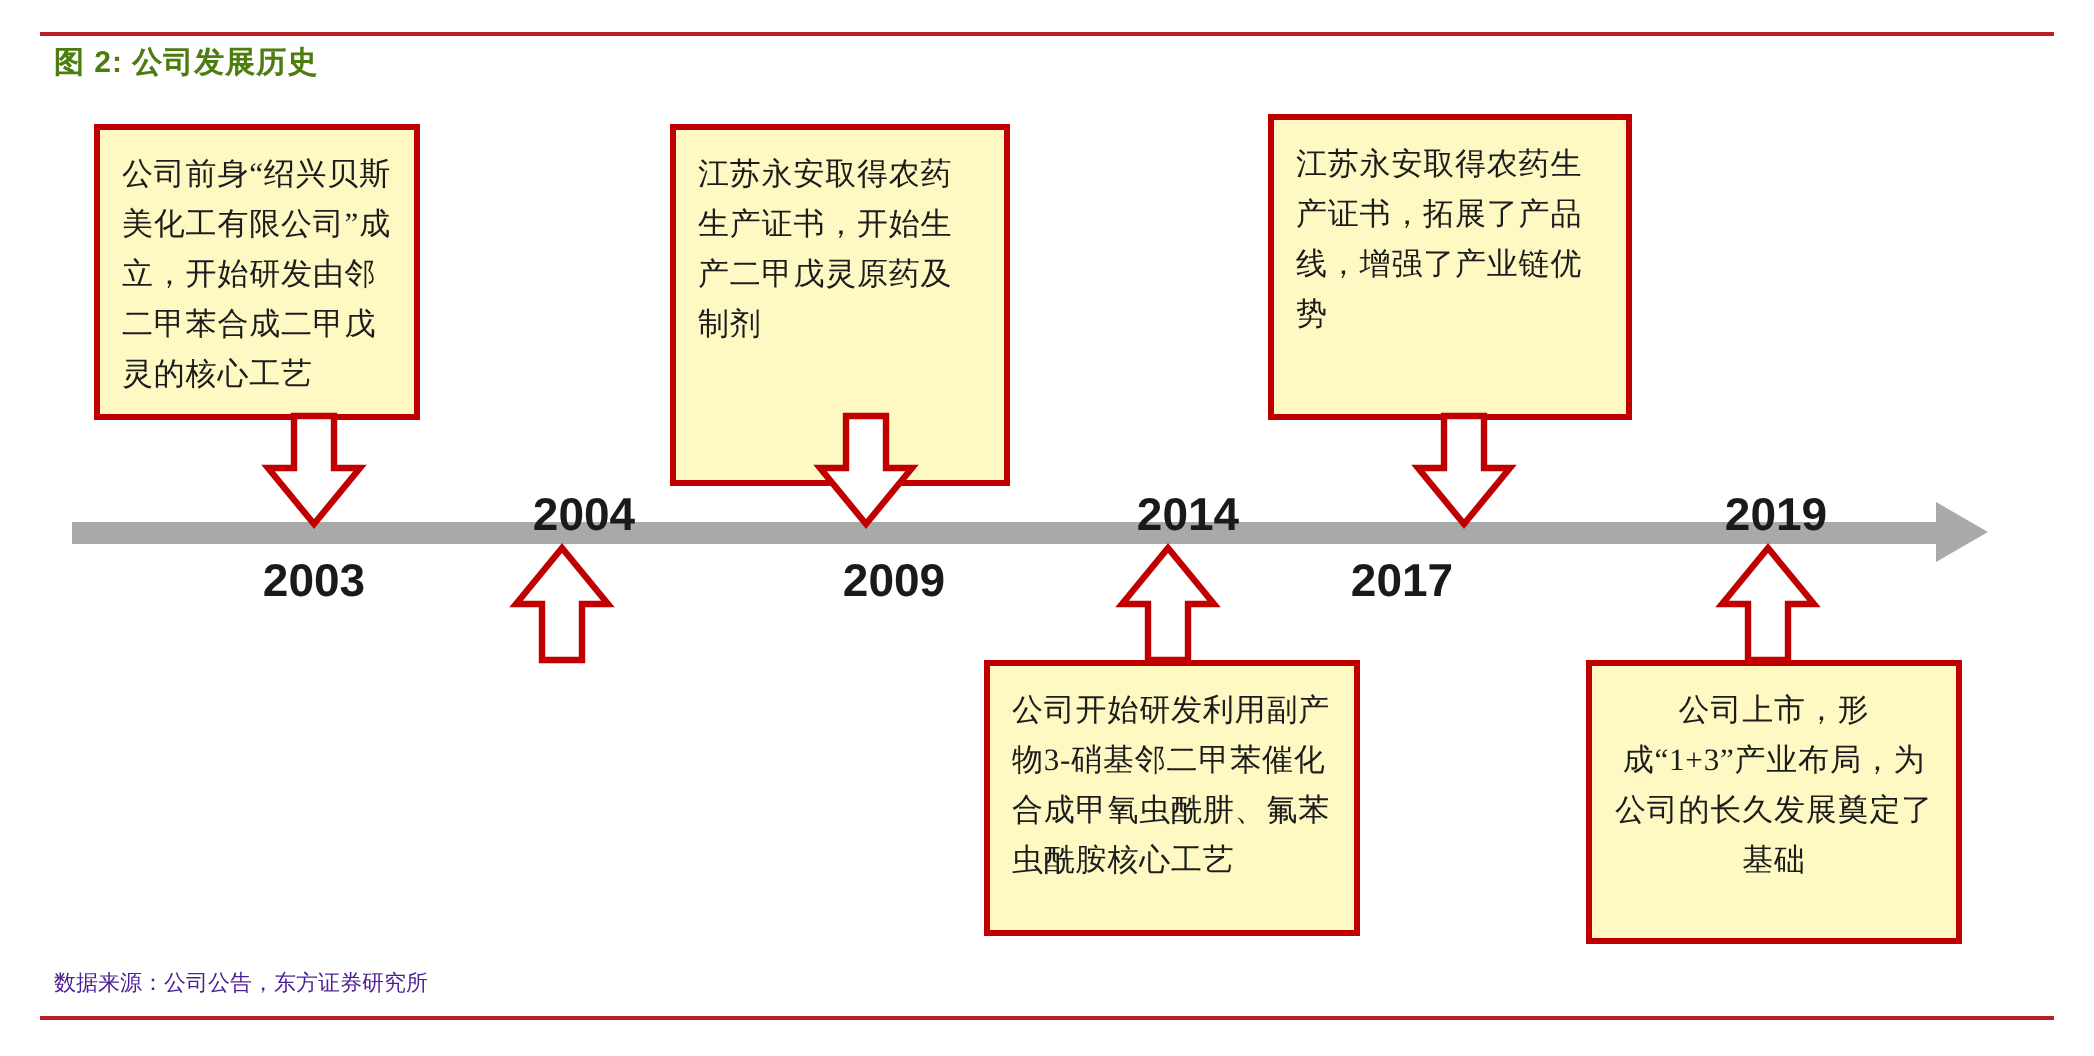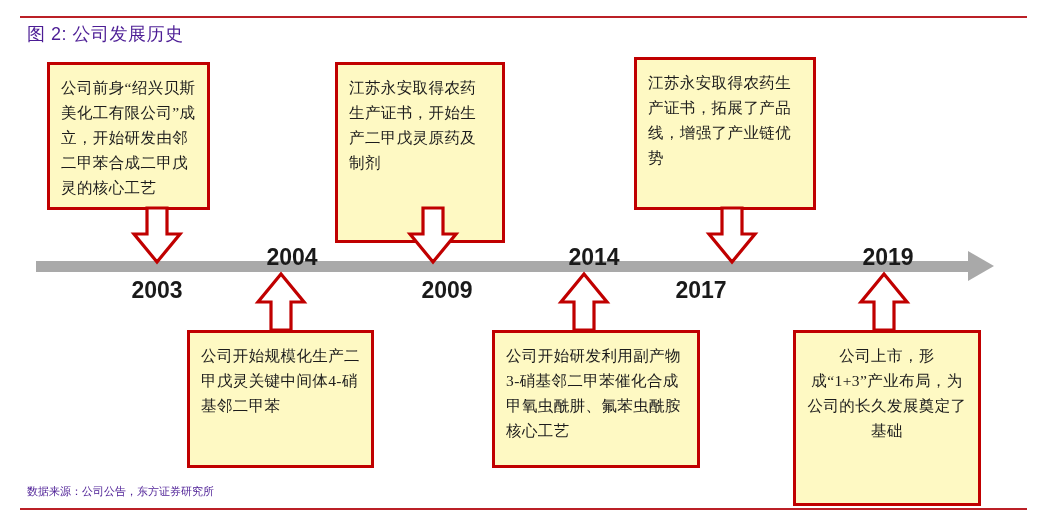--- a/index.html
+++ b/index.html
@@ -28,23 +28,23 @@
     background: #bb2026;
   }
   .rule.top    { top: 16px; }
   .rule.bottom { top: 508px; }
 
   
   #fig-title {
     position: absolute;
     left: 27px;
     top: 22px;
-    font-size: 18px;
-    font-weight: normal;
-    color: #4c1d95;
+    font-size: 15px;
+    font-weight: bold;
+    color: #4d7c0f;
     letter-spacing: 0.5px;
     white-space: nowrap;
   }
 
   
   #fig-source {
     position: absolute;
     left: 27px;
     top: 484px;
     font-size: 11px;
@@ -139,34 +139,33 @@
     </svg>
   </div>
 
   <div class="callout" style="left:634px; top:57px; width:182px; height:153px;">江苏永安取得农药生产证书，拓展了产品线，增强了产业链优势</div>
   <div class="connector" style="left:703px; top:208px;">
     <svg width="58" height="58" viewBox="0 0 58 58">
       <polygon points="19,0 39,0 39,26 52,26 29,54 6,26 19,26" fill="#ffffff" stroke="#c00000" stroke-width="3.2" stroke-linejoin="miter"></polygon>
     </svg>
   </div>
 
-  <div class="callout" style="left:187px; top:330px; width:187px; height:138px;">公司开始规模化生产二甲戊灵关键中间体4-硝基邻二甲苯</div>
   <div class="connector" style="left:252px; top:272px;">
     <svg width="58" height="60" viewBox="0 0 58 60">
       <polygon points="29,2 52,30 39,30 39,58 19,58 19,30 6,30" fill="#ffffff" stroke="#c00000" stroke-width="3.2" stroke-linejoin="miter"></polygon>
     </svg>
   </div>
 
-  <div class="callout" style="left:492px; top:330px; width:208px; height:138px;">公司开始研发利用副产物3-硝基邻二甲苯催化合成甲氧虫酰肼、氟苯虫酰胺核心工艺</div>
+  <div class="callout" style="left:492px; top:330px; width:188px; height:138px;">公司开始研发利用副产物3-硝基邻二甲苯催化合成甲氧虫酰肼、氟苯虫酰胺核心工艺</div>
   <div class="connector" style="left:555px; top:272px;">
     <svg width="58" height="60" viewBox="0 0 58 60">
       <polygon points="29,2 52,30 39,30 39,58 19,58 19,30 6,30" fill="#ffffff" stroke="#c00000" stroke-width="3.2" stroke-linejoin="miter"></polygon>
     </svg>
   </div>
 
-  <div class="callout center-text" style="left:793px; top:330px; width:188px; height:176px;">公司上市，形成“1+3”产业布局，为公司的长久发展奠定了基础</div>
+  <div class="callout center-text" style="left:793px; top:330px; width:188px; height:142px;">公司上市，形成“1+3”产业布局，为公司的长久发展奠定了基础</div>
   <div class="connector" style="left:855px; top:272px;">
     <svg width="58" height="60" viewBox="0 0 58 60">
       <polygon points="29,2 52,30 39,30 39,58 19,58 19,30 6,30" fill="#ffffff" stroke="#c00000" stroke-width="3.2" stroke-linejoin="miter"></polygon>
     </svg>
   </div>
 
 </div>
 
 </body></html>

